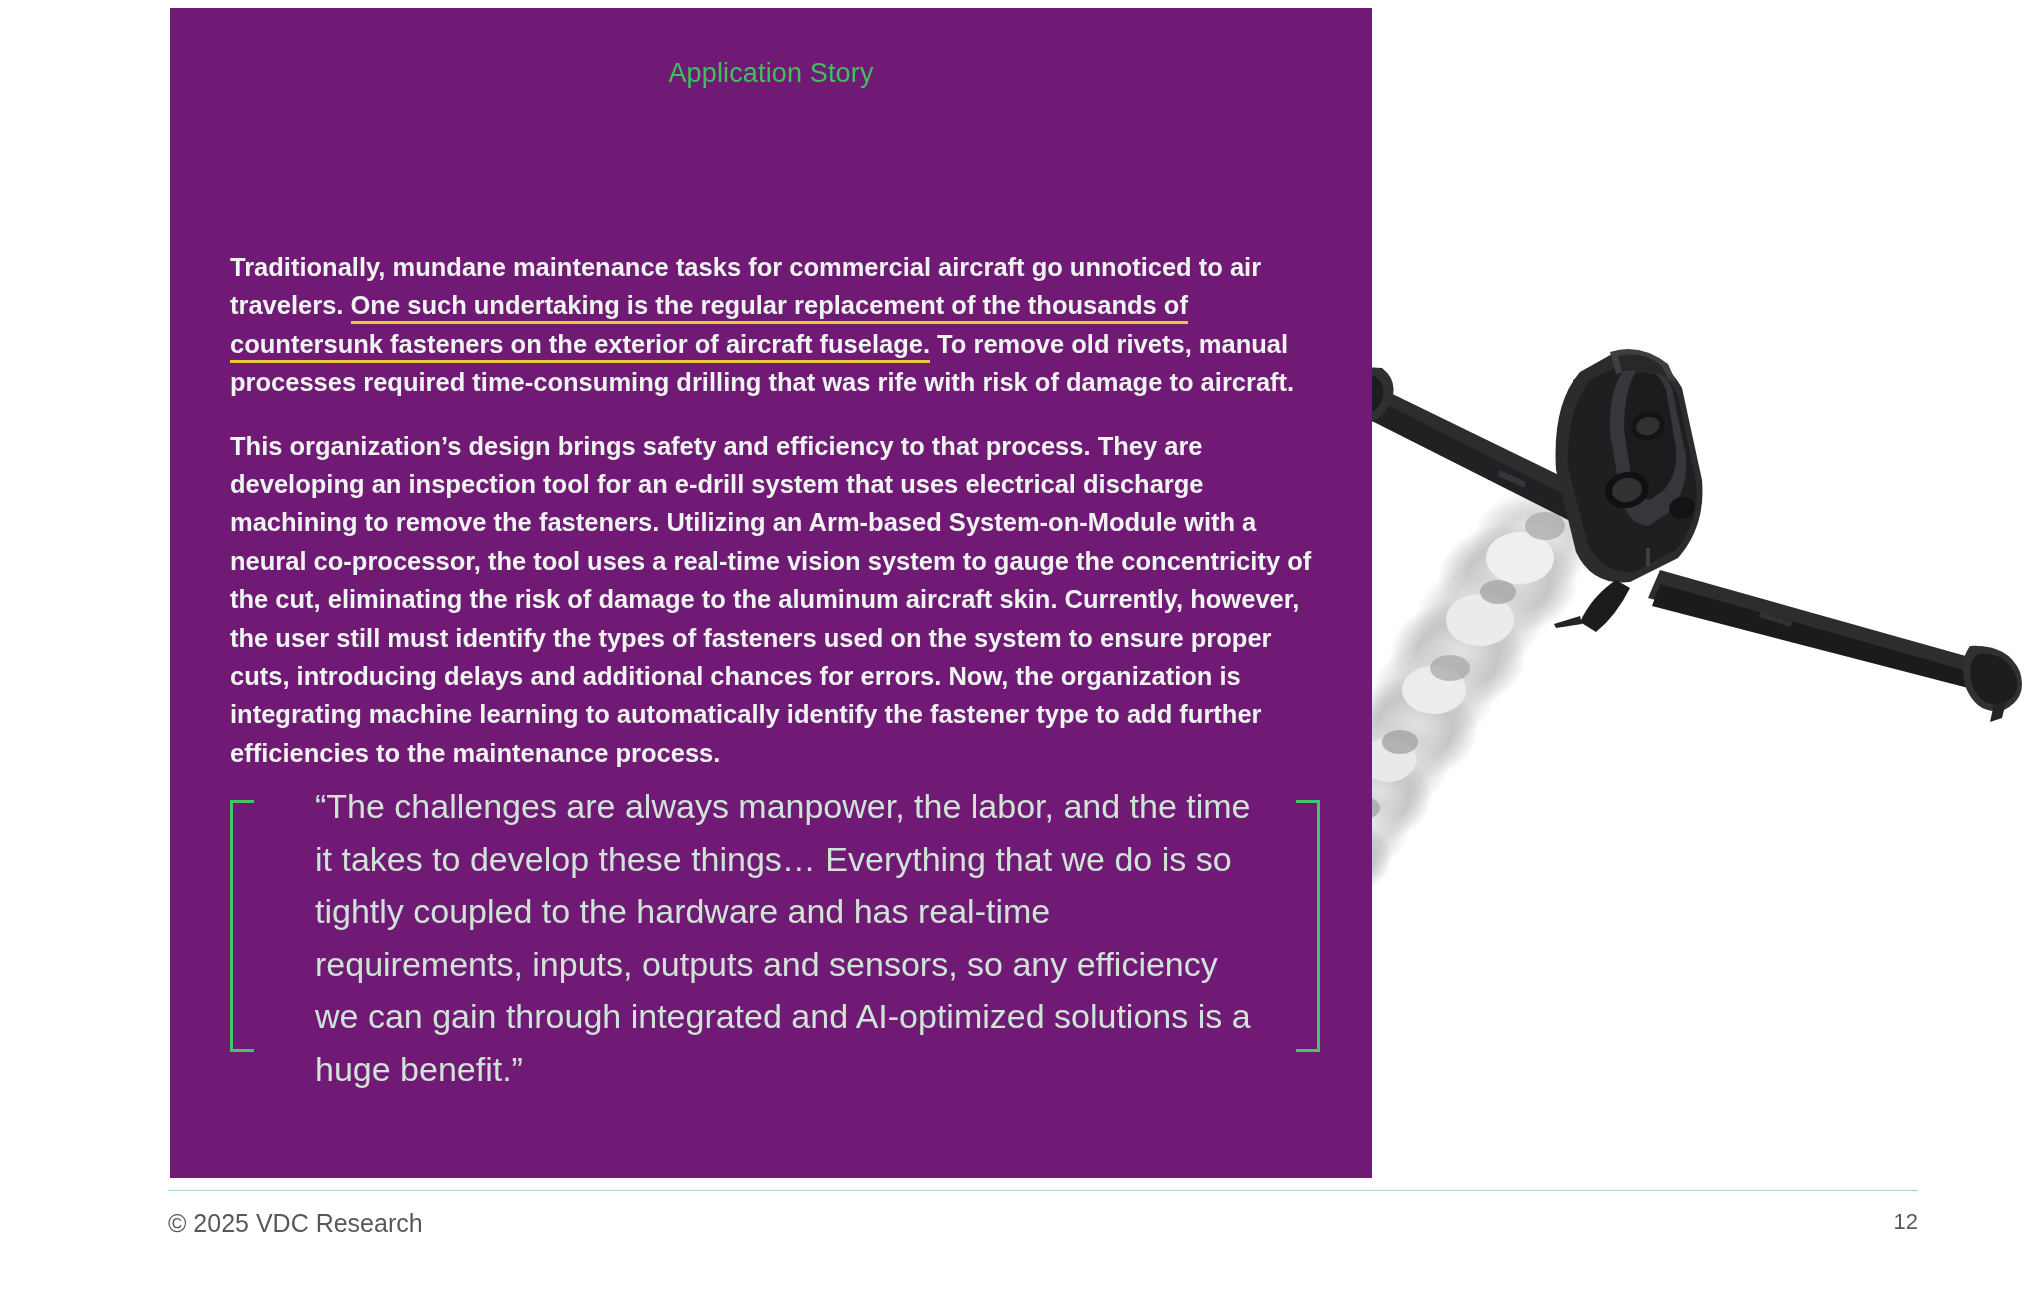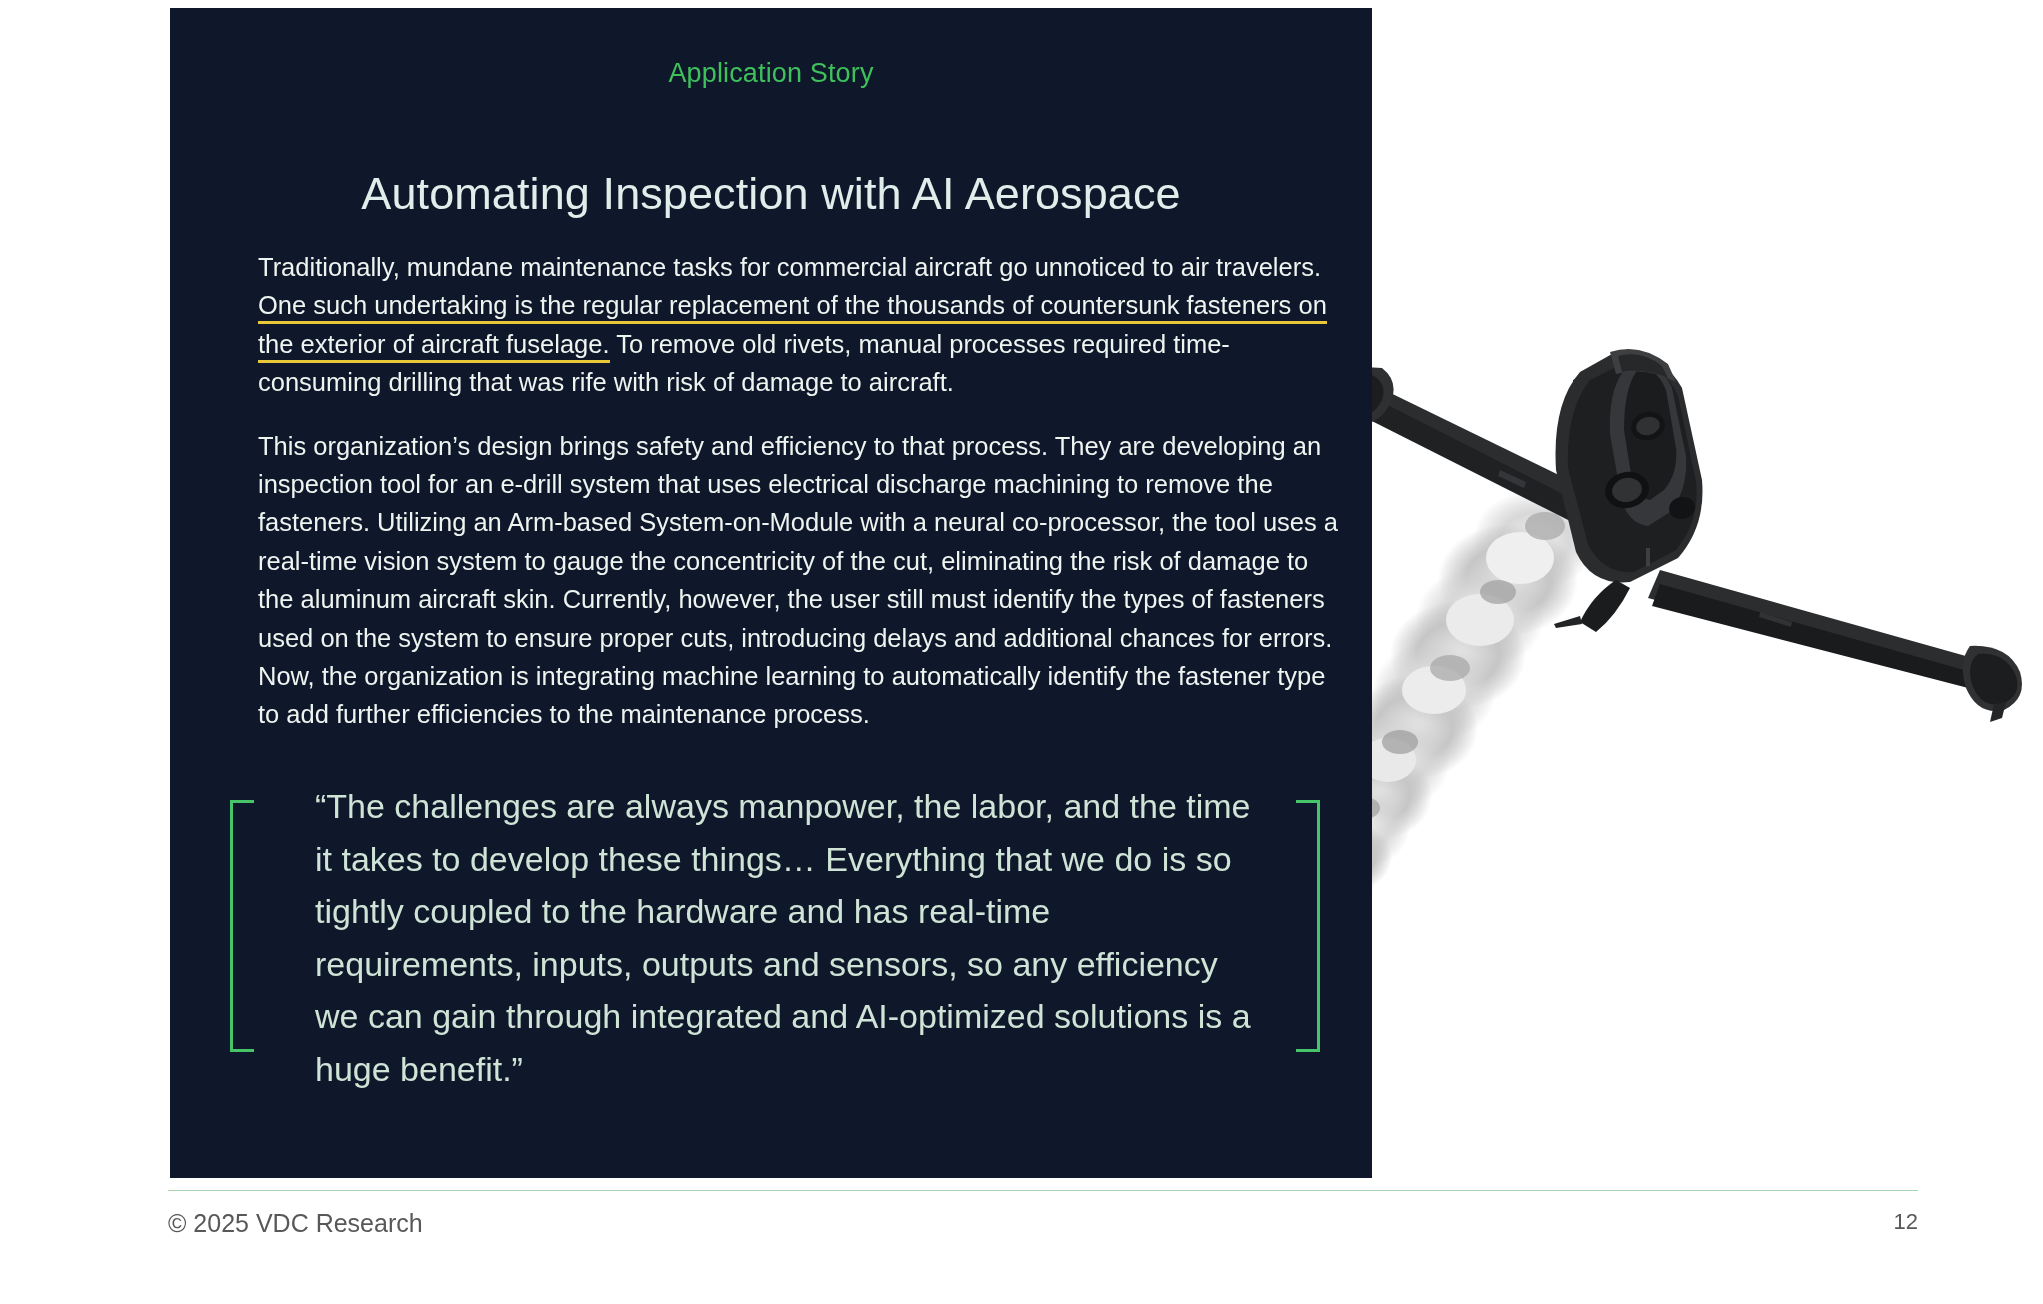--- a/index.html
+++ b/index.html
@@ -27,21 +27,21 @@
   }
   #artwork svg { display: block; width: 100%; height: 100%; }
 
   
   #panel {
     position: absolute;
     left: 170px;
     top: 8px;
     width: 1202px;
     height: 1170px;
-    background: #0f172a;
+    background: #701a75;
     box-sizing: border-box;
   }
 
   
   #kicker {
     position: absolute;
     left: 0; right: 0;
     top: 50px;
     text-align: center;
     font-size: 27px;
@@ -64,22 +64,21 @@
 
   
   #body-copy {
     position: absolute;
     left: 60px;
     top: 240px;
     width: 1090px;
     color: #eef4f0;
     font-size: 25.5px;
     line-height: 38.4px;
-    font-weight: 400;
-    margin-left: 28px;
+    font-weight: 700;
   }
   #body-copy p { margin: 0 0 25px 0; }
   #body-copy p:last-child { margin-bottom: 0; }
 
   .hl {
     
     border-bottom: 3px solid #e8c838;
     padding-bottom: 2px;
     box-decoration-break: clone;
     -webkit-box-decoration-break: clone;
@@ -236,21 +235,20 @@
       <path d="M430 282 L462 292 L461 297 L429 287 Z" fill="#3a3c3e" opacity="0.7"></path>
       <rect x="316" y="218" width="4" height="18" fill="#46484a" opacity="0.8"></rect>
     </g>
   </svg>
 </div>
 
 <div id="panel">
 
   <div id="kicker">Application Story</div>
 
-  <h1 id="title">Automating Inspection with AI Aerospace</h1>
 
   <div id="body-copy">
     <p><span>Traditionally, mundane maintenance tasks for commercial aircraft go unnoticed to air travelers. </span><span class="hl">One such undertaking is the regular replacement of the thousands of countersunk fasteners on the exterior of aircraft fuselage.</span><span> To remove old rivets, manual processes required time-consuming drilling that was rife with risk of damage to aircraft.</span></p>
     <p>This organization’s design brings safety and efficiency to that process. They are developing an inspection tool for an e-drill system that uses electrical discharge machining to remove the fasteners. Utilizing an Arm-based System-on-Module with a neural co-processor, the tool uses a real-time vision system to gauge the concentricity of the cut, eliminating the risk of damage to the aluminum aircraft skin. Currently, however, the user still must identify the types of fasteners used on the system to ensure proper cuts, introducing delays and additional chances for errors. Now, the organization is integrating machine learning to automatically identify the fastener type to add further efficiencies to the maintenance process.</p>
   </div>
 
   <div id="quote-block">
     <div class="bracket bracket-left">
       <span class="serif-top"></span>
       <span class="serif-bot"></span>

